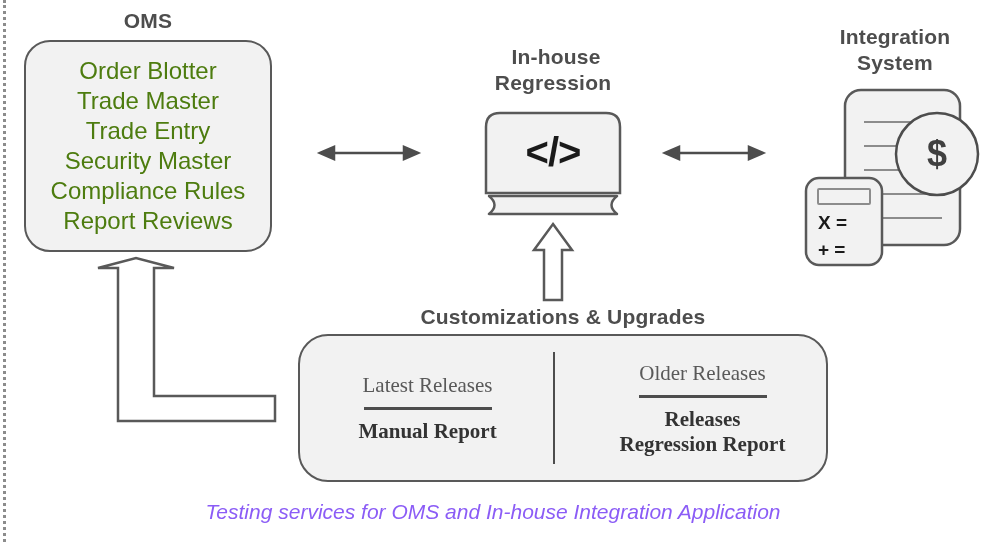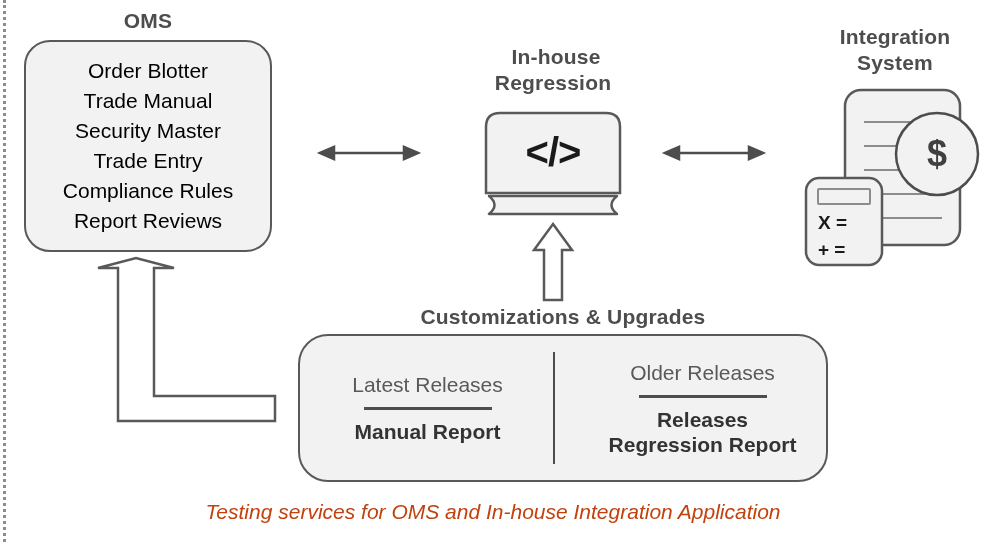--- a/index.html
+++ b/index.html
@@ -19,44 +19,44 @@
   }
   .panel{
     position:absolute;background:#f2f2f2;border:2.5px solid #595959;
     box-sizing:border-box;
   }
   .oms-box{
     left:24px;top:40px;width:248px;height:212px;border-radius:26px;
     display:flex;flex-direction:column;align-items:center;justify-content:center;
   }
   .oms-item{
-    color:#000000;font-size:21px;line-height:30px;white-space:nowrap;
+    color:#4d7c0f;font-size:24px;line-height:30px;white-space:nowrap;
   }
   .svg-layer{position:absolute;left:0;top:0;width:986px;height:542px;overflow:visible;}
   .bottom-box{
-    left:298px;top:334px;width:530px;height:148px;border-radius:30px;
+    left:298px;top:334px;width:530px;height:148px;border-radius:30px;font-family:Liberation Serif, serif;
   }
   .col{
     position:absolute;top:0;height:100%;
     display:flex;flex-direction:column;align-items:center;justify-content:center;
     box-sizing:border-box;
   }
   .col-left{left:0;width:255px;}
   .col-right{left:275px;width:255px;}
   .col-top{color:#595959;font-size:21px;line-height:26px;white-space:nowrap;}
   .col-sep{width:128px;height:0;border-top:3.5px solid #4d4d4d;margin:9px 0 9px 0;}
   .col-bot{color:#333333;font-size:21px;font-weight:bold;line-height:25px;
     white-space:nowrap;text-align:center;}
   .divider{
     position:absolute;left:553px;top:352px;width:0;height:112px;
     border-left:2.5px solid #4d4d4d;
   }
   .caption{
     position:absolute;left:0;top:498px;width:986px;text-align:center;
-    font-style:italic;color:#c2410c;font-size:21px;line-height:28px;
+    font-style:italic;color:#8b5cf6;font-size:21px;line-height:28px;
   }
   .code-glyph{
     position:absolute;left:486px;top:128px;width:134px;text-align:center;
     font-size:40px;font-weight:bold;color:#1a1a1a;line-height:48px;
     font-family:"Liberation Sans", sans-serif;letter-spacing:-1px;
   }
   .calc-txt{
     position:absolute;color:#1a1a1a;font-weight:bold;font-size:19px;line-height:22px;
   }
   .dollar{
@@ -68,23 +68,23 @@
 <body>
 
 <div class="canvas">
 
   <div class="left-rule"></div>
 
   <div class="heading" style="left:24px;top:8px;width:248px;">OMS</div>
 
   <div class="panel oms-box">
     <div class="oms-item">Order Blotter</div>
-    <div class="oms-item">Trade Manual</div>
+    <div class="oms-item">Trade Master</div>
+    <div class="oms-item">Trade Entry</div>
     <div class="oms-item">Security Master</div>
-    <div class="oms-item">Trade Entry</div>
     <div class="oms-item">Compliance Rules</div>
     <div class="oms-item">Report Reviews</div>
   </div>
 
   <div class="heading" style="left:456px;top:44px;width:200px;">In-house</div>
   <div class="heading" style="left:453px;top:70px;width:200px;">Regression</div>
 
   <div class="heading" style="left:805px;top:24px;width:180px;">Integration</div>
   <div class="heading" style="left:805px;top:50px;width:180px;">System</div>
 

